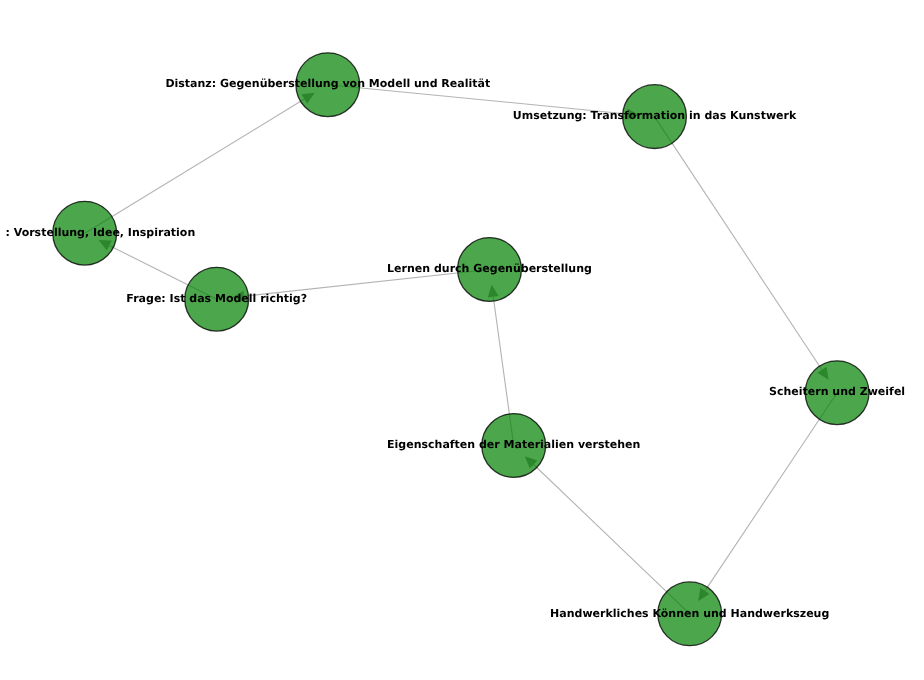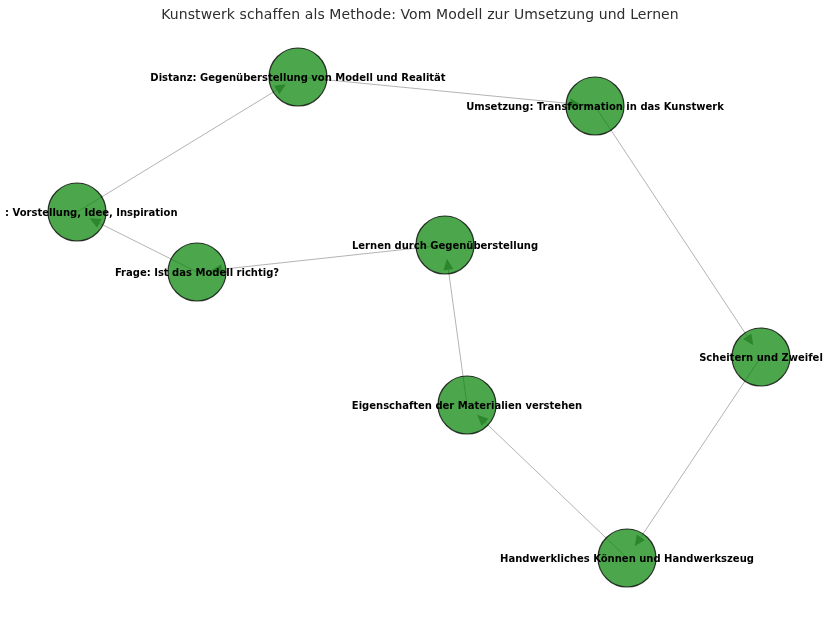--- a/index.html
+++ b/index.html
@@ -35,21 +35,20 @@
     font-family: "DejaVu Sans", sans-serif;
     font-size: 10px;
     font-weight: 700;
     fill: #000000;
   }
 </style>
 </head>
 <body>
 
 <div class="figure">
-  <div class="figure-title">Kunstwerk schaffen als Methode: Vom Modell zur Umsetzung und Lernen</div>
   <svg class="graph-canvas" xmlns="http://www.w3.org/2000/svg" width="840" height="618" viewBox="0 0 840 618">
     <g>
         <line x1="77" y1="212" x2="276.6655682356539" y2="90.03234519541506" stroke="#999999" stroke-opacity="0.75" stroke-width="1"></line>
         <line x1="298" y1="77" x2="570.1183317042173" y2="103.57047683307172" stroke="#999999" stroke-opacity="0.75" stroke-width="1"></line>
         <line x1="595" y1="106" x2="747.2092754739543" y2="336.14775990338876" stroke="#999999" stroke-opacity="0.75" stroke-width="1"></line>
         <line x1="761" y1="357" x2="640.8675049056308" y2="537.198742641554" stroke="#999999" stroke-opacity="0.75" stroke-width="1"></line>
         <line x1="627" y1="558" x2="485.0684987823638" y2="422.2780019606354" stroke="#999999" stroke-opacity="0.75" stroke-width="1"></line>
         <line x1="467" y1="405" x2="448.40545851196816" y2="269.7669709961324" stroke="#999999" stroke-opacity="0.75" stroke-width="1"></line>
         <line x1="445" y1="245" x2="221.85314313133895" y2="269.29421425586224" stroke="#999999" stroke-opacity="0.75" stroke-width="1"></line>
         <line x1="197" y1="272" x2="99.36067977499789" y2="223.18033988749895" stroke="#999999" stroke-opacity="0.75" stroke-width="1"></line>

